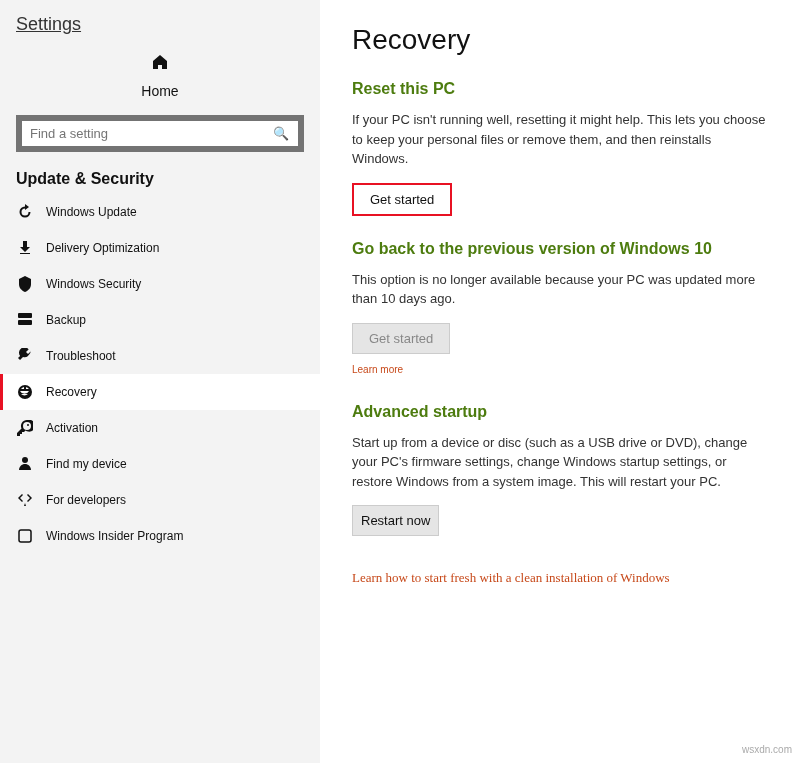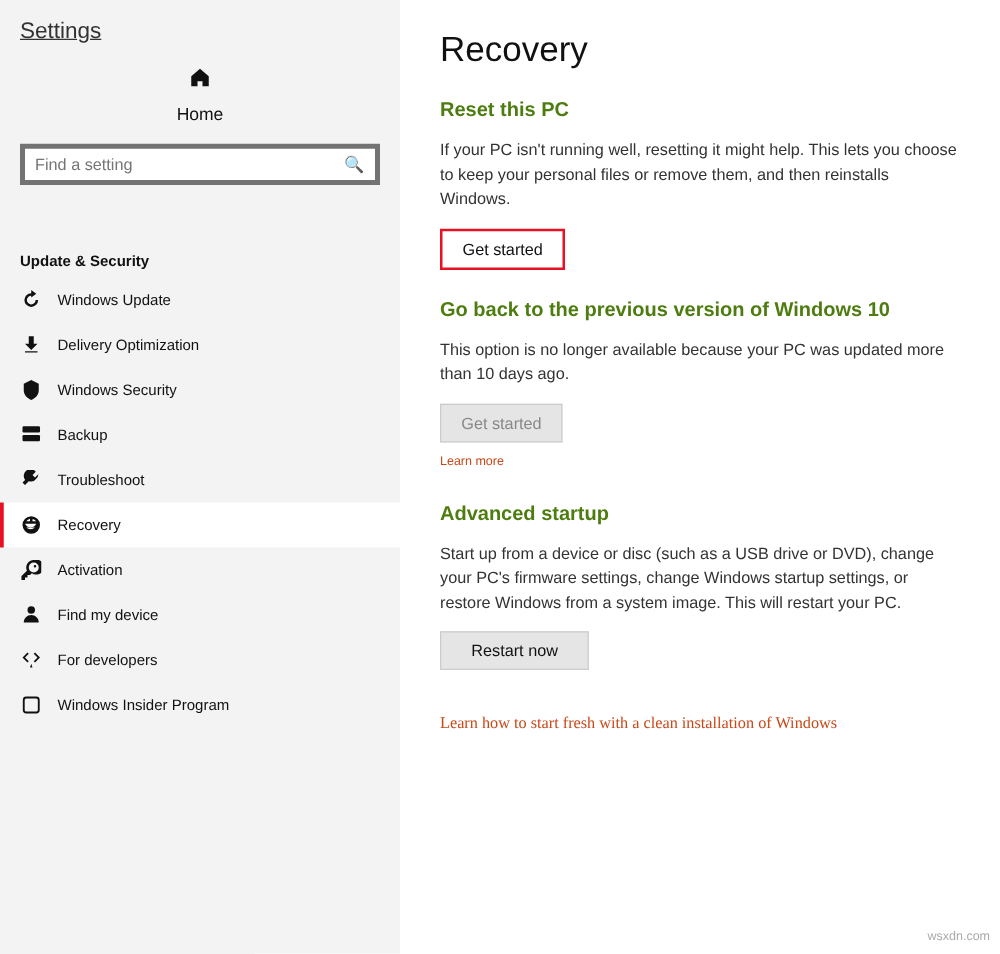--- a/index.html
+++ b/index.html
@@ -42,44 +42,43 @@
       flex-direction: column;
     }
 
     .search-container {
       padding: 6px 16px 10px 16px;
     }
     .search-box {
       display: flex;
       align-items: center;
       background: #fff;
-      border: 4px solid #737373;
+      border: 6px solid #737373;
       padding: 5px 8px;
       width: 100%;
     }
     .search-box input {
       border: none;
       outline: none;
       font-size: 13px;
       width: 100%;
       background: transparent;
       color: #333;
     }
     .search-icon-span {
       color: #666;
       font-size: 13px;
       margin-left: 4px;
     }
 
     .section-header {
-      font-size: 12px;
+      font-size: 16px;
       font-weight: 600;
       color: #111;
       padding: 8px 16px 6px 16px;
-      margin-top: 36px;
     }
 
     .nav-item {
       display: flex;
       align-items: center;
       gap: 12px;
       padding: 9px 16px;
       cursor: pointer;
       font-size: 12px;
       color: #111;
@@ -147,21 +146,21 @@
       border: 1px solid #ccc;
       color: #888;
       font-size: 13px;
       cursor: default;
       outline: none;
       font-family: inherit;
     }
 
     .btn-normal {
       display: inline-block;
-      padding: 7px 24px;
+      padding: 7px 8px;
       background: #e5e5e5;
       border: 1px solid #ccc;
       color: #111;
       font-size: 13px;
       cursor: pointer;
       outline: none;
       font-family: inherit;
     }
 
     .divider-section {

